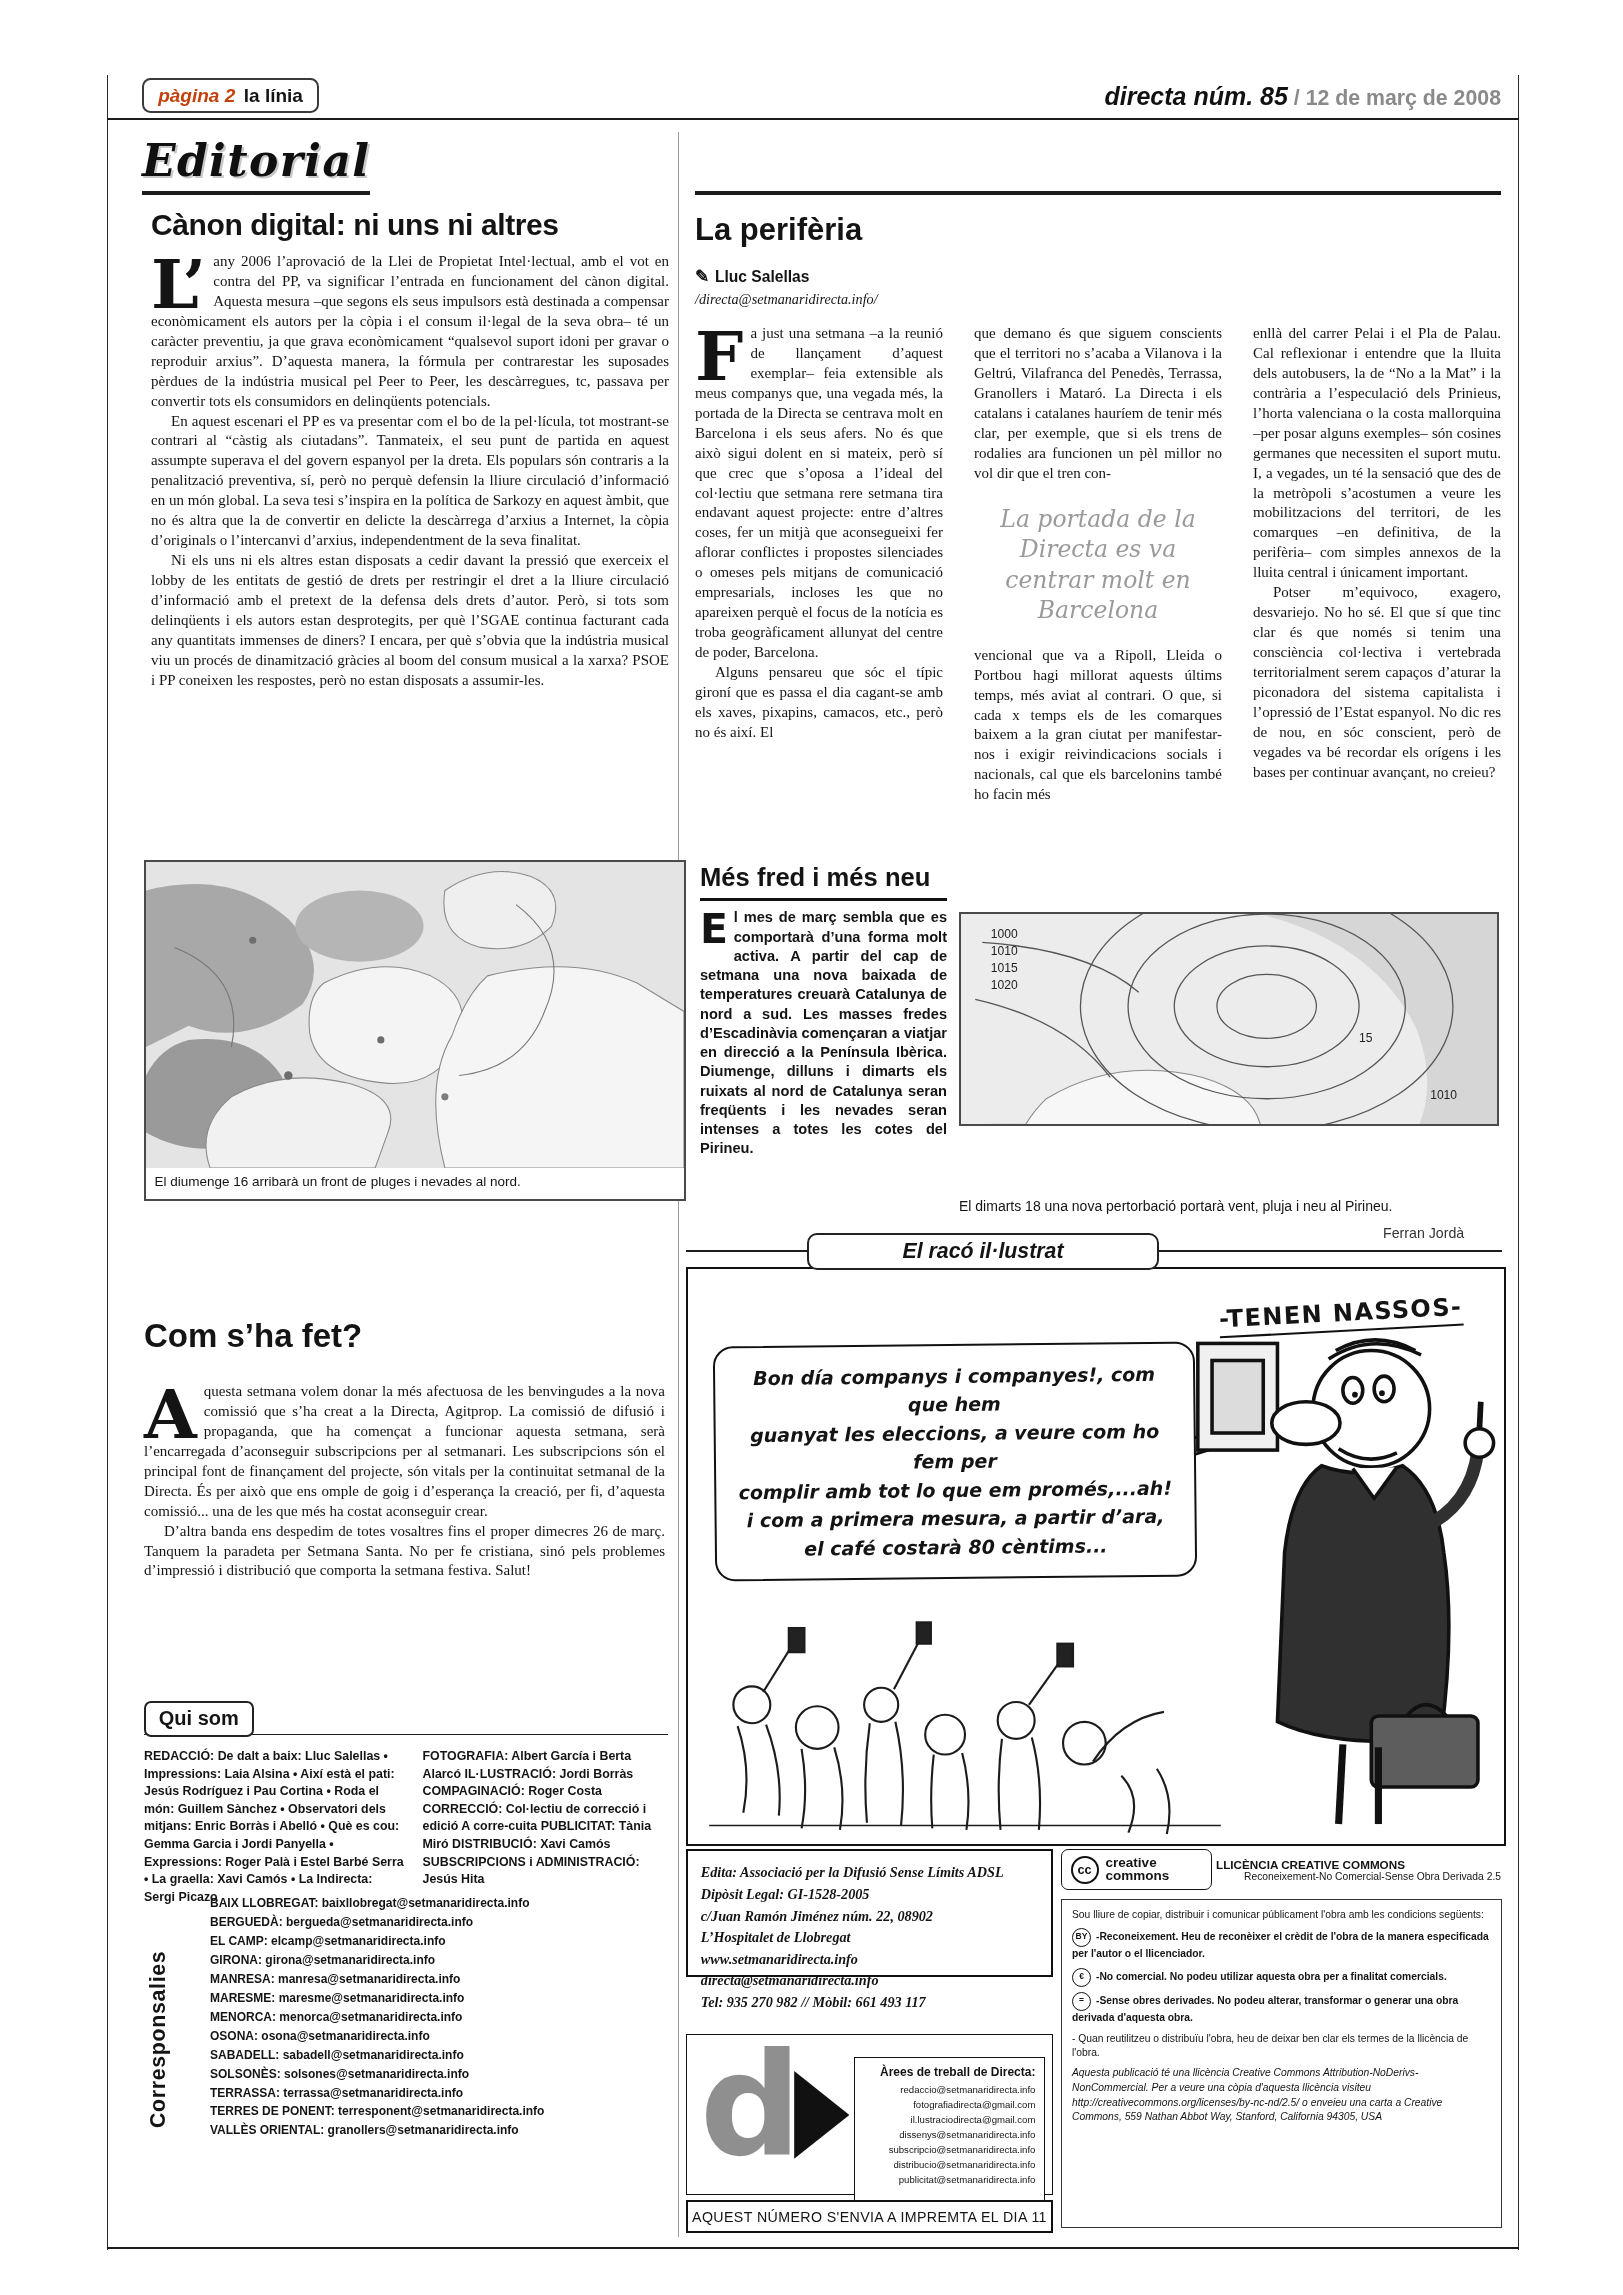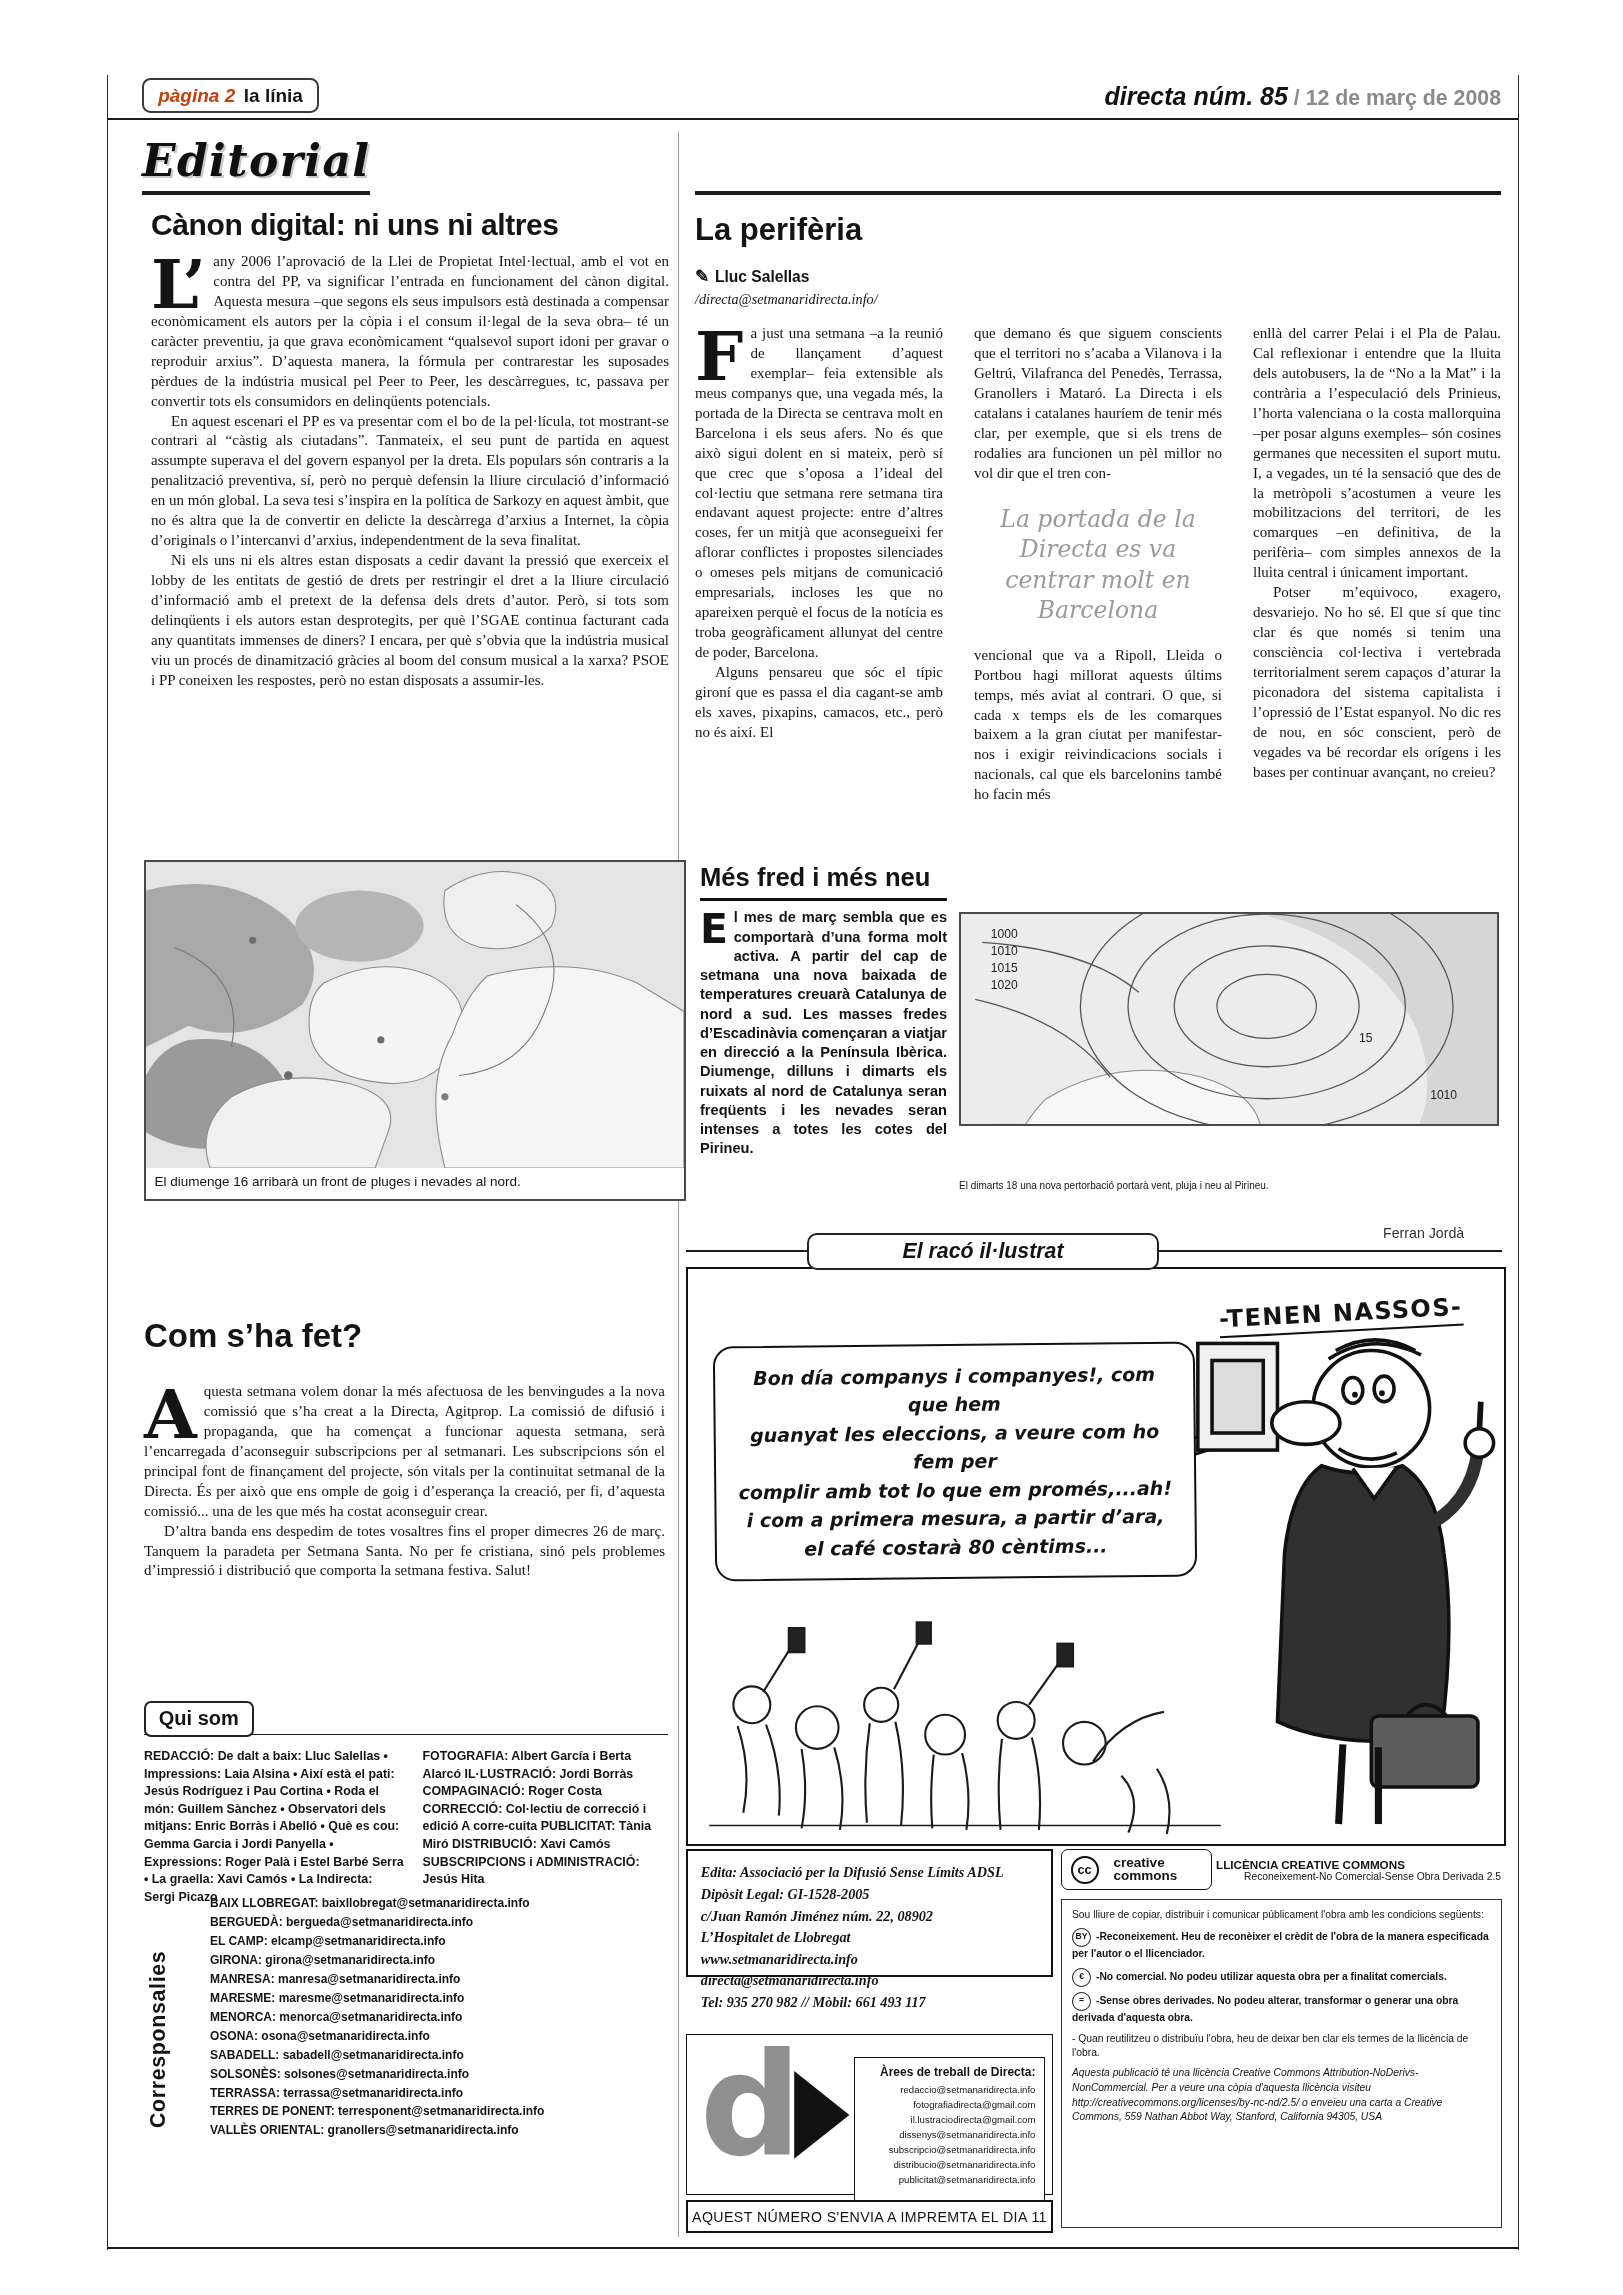--- a/index.html
+++ b/index.html
@@ -36,21 +36,21 @@
   .cols3 .col{flex:1;}
   .pullquote{font-family:"DejaVu Serif",serif;font-style:italic;font-size:23.5px;line-height:1.3;
              color:#9a9a9a;text-align:center;margin:20px 2.8px;}
   
   .mapbox{border:2.1px solid #4a4a4a;background:#fff;box-sizing:border-box;overflow:hidden;}
   .mapbox svg{display:block;}
   .map-caption{font-size:13.5px;padding:6.4px 8.5px;background:#fff;}
   .weather-title{font-weight:bold;font-size:25.6px;}
   .weather-bar{height:3.6px;background:#111;margin:5.7px 0 7.1px 0;}
   .weather-body{font-weight:bold;font-size:14.6px;line-height:1.32;text-align:justify;}
-  .caption-out{font-size:10px;}
+  .caption-out{font-size:14px;margin-top:18px;}
   
   .raco-pill{border:2.1px solid #222;border-radius:10px;background:#fff;display:flex;align-items:center;
              justify-content:center;font-style:italic;font-weight:bold;font-size:21.3px;z-index:3;}
   .credit{font-size:14.2px;color:#333;}
   .comic{border:2.1px solid #111;background:#fff;overflow:hidden;}
   .comic-label{font-family:"DejaVu Sans",sans-serif;font-weight:bold;font-size:24px;letter-spacing:1.4px;
                border-bottom:2.1px solid #111;padding-bottom:2.8px;transform:rotate(-3deg);}
   .bubble{border:2.8px solid #111;border-radius:20px;background:#fff;padding:15.6px 18.5px;
           font-family:"DejaVu Sans",sans-serif;font-weight:600;font-style:italic;font-size:19px;line-height:1.5;
           text-align:center;white-space:pre-line;transform:rotate(-0.6deg);z-index:2;}
@@ -69,21 +69,21 @@
   .areas-box{border:1.4px solid #111;box-sizing:border-box;padding:7.1px 8.5px;background:#fff;}
   .areas-title{font-weight:bold;font-size:12px;margin-bottom:4.3px;}
   .area-email{font-size:9.6px;line-height:1.55;}
   .imprint{border:2.1px solid #111;box-sizing:border-box;display:flex;align-items:center;justify-content:center;
            font-size:14.2px;letter-spacing:0.4px;background:#fff;}
   
   .cc-logo{border:1.8px solid #111;border-radius:7.1px;width:151px;height:41px;display:flex;align-items:center;
            gap:7.1px;padding:0 8.5px;box-sizing:border-box;background:#fff;}
   .cc-circ{display:inline-block;width:24px;height:24px;border:2.1px solid #111;border-radius:50%;
            text-align:center;font-weight:bold;font-size:12.8px;line-height:23px;}
-  .cc-words{font-weight:bold;font-size:13.5px;line-height:0.95;width:78px;margin-left:8px;}
+  .cc-words{font-weight:bold;font-size:13.5px;line-height:0.95;width:78px;}
   .cc-t1{font-weight:bold;font-size:11.7px;}
   .cc-t2{font-size:10.3px;margin-left:28px;}
   .cc-terms{border:1.4px solid #333;box-sizing:border-box;padding:8.5px 10px;font-size:10.3px;line-height:1.42;background:#fff;}
   .cc-terms p{margin:0 0 5.7px 0;}
   .ccicon{display:inline-block;width:17px;height:17px;border:1.4px solid #111;border-radius:50%;text-align:center;
           font-weight:bold;font-size:8.5px;line-height:15px;margin-right:5px;vertical-align:middle;}
   .cc-foot{font-style:italic;}
   .bold{font-weight:bold;}
 </style>
 </head>

